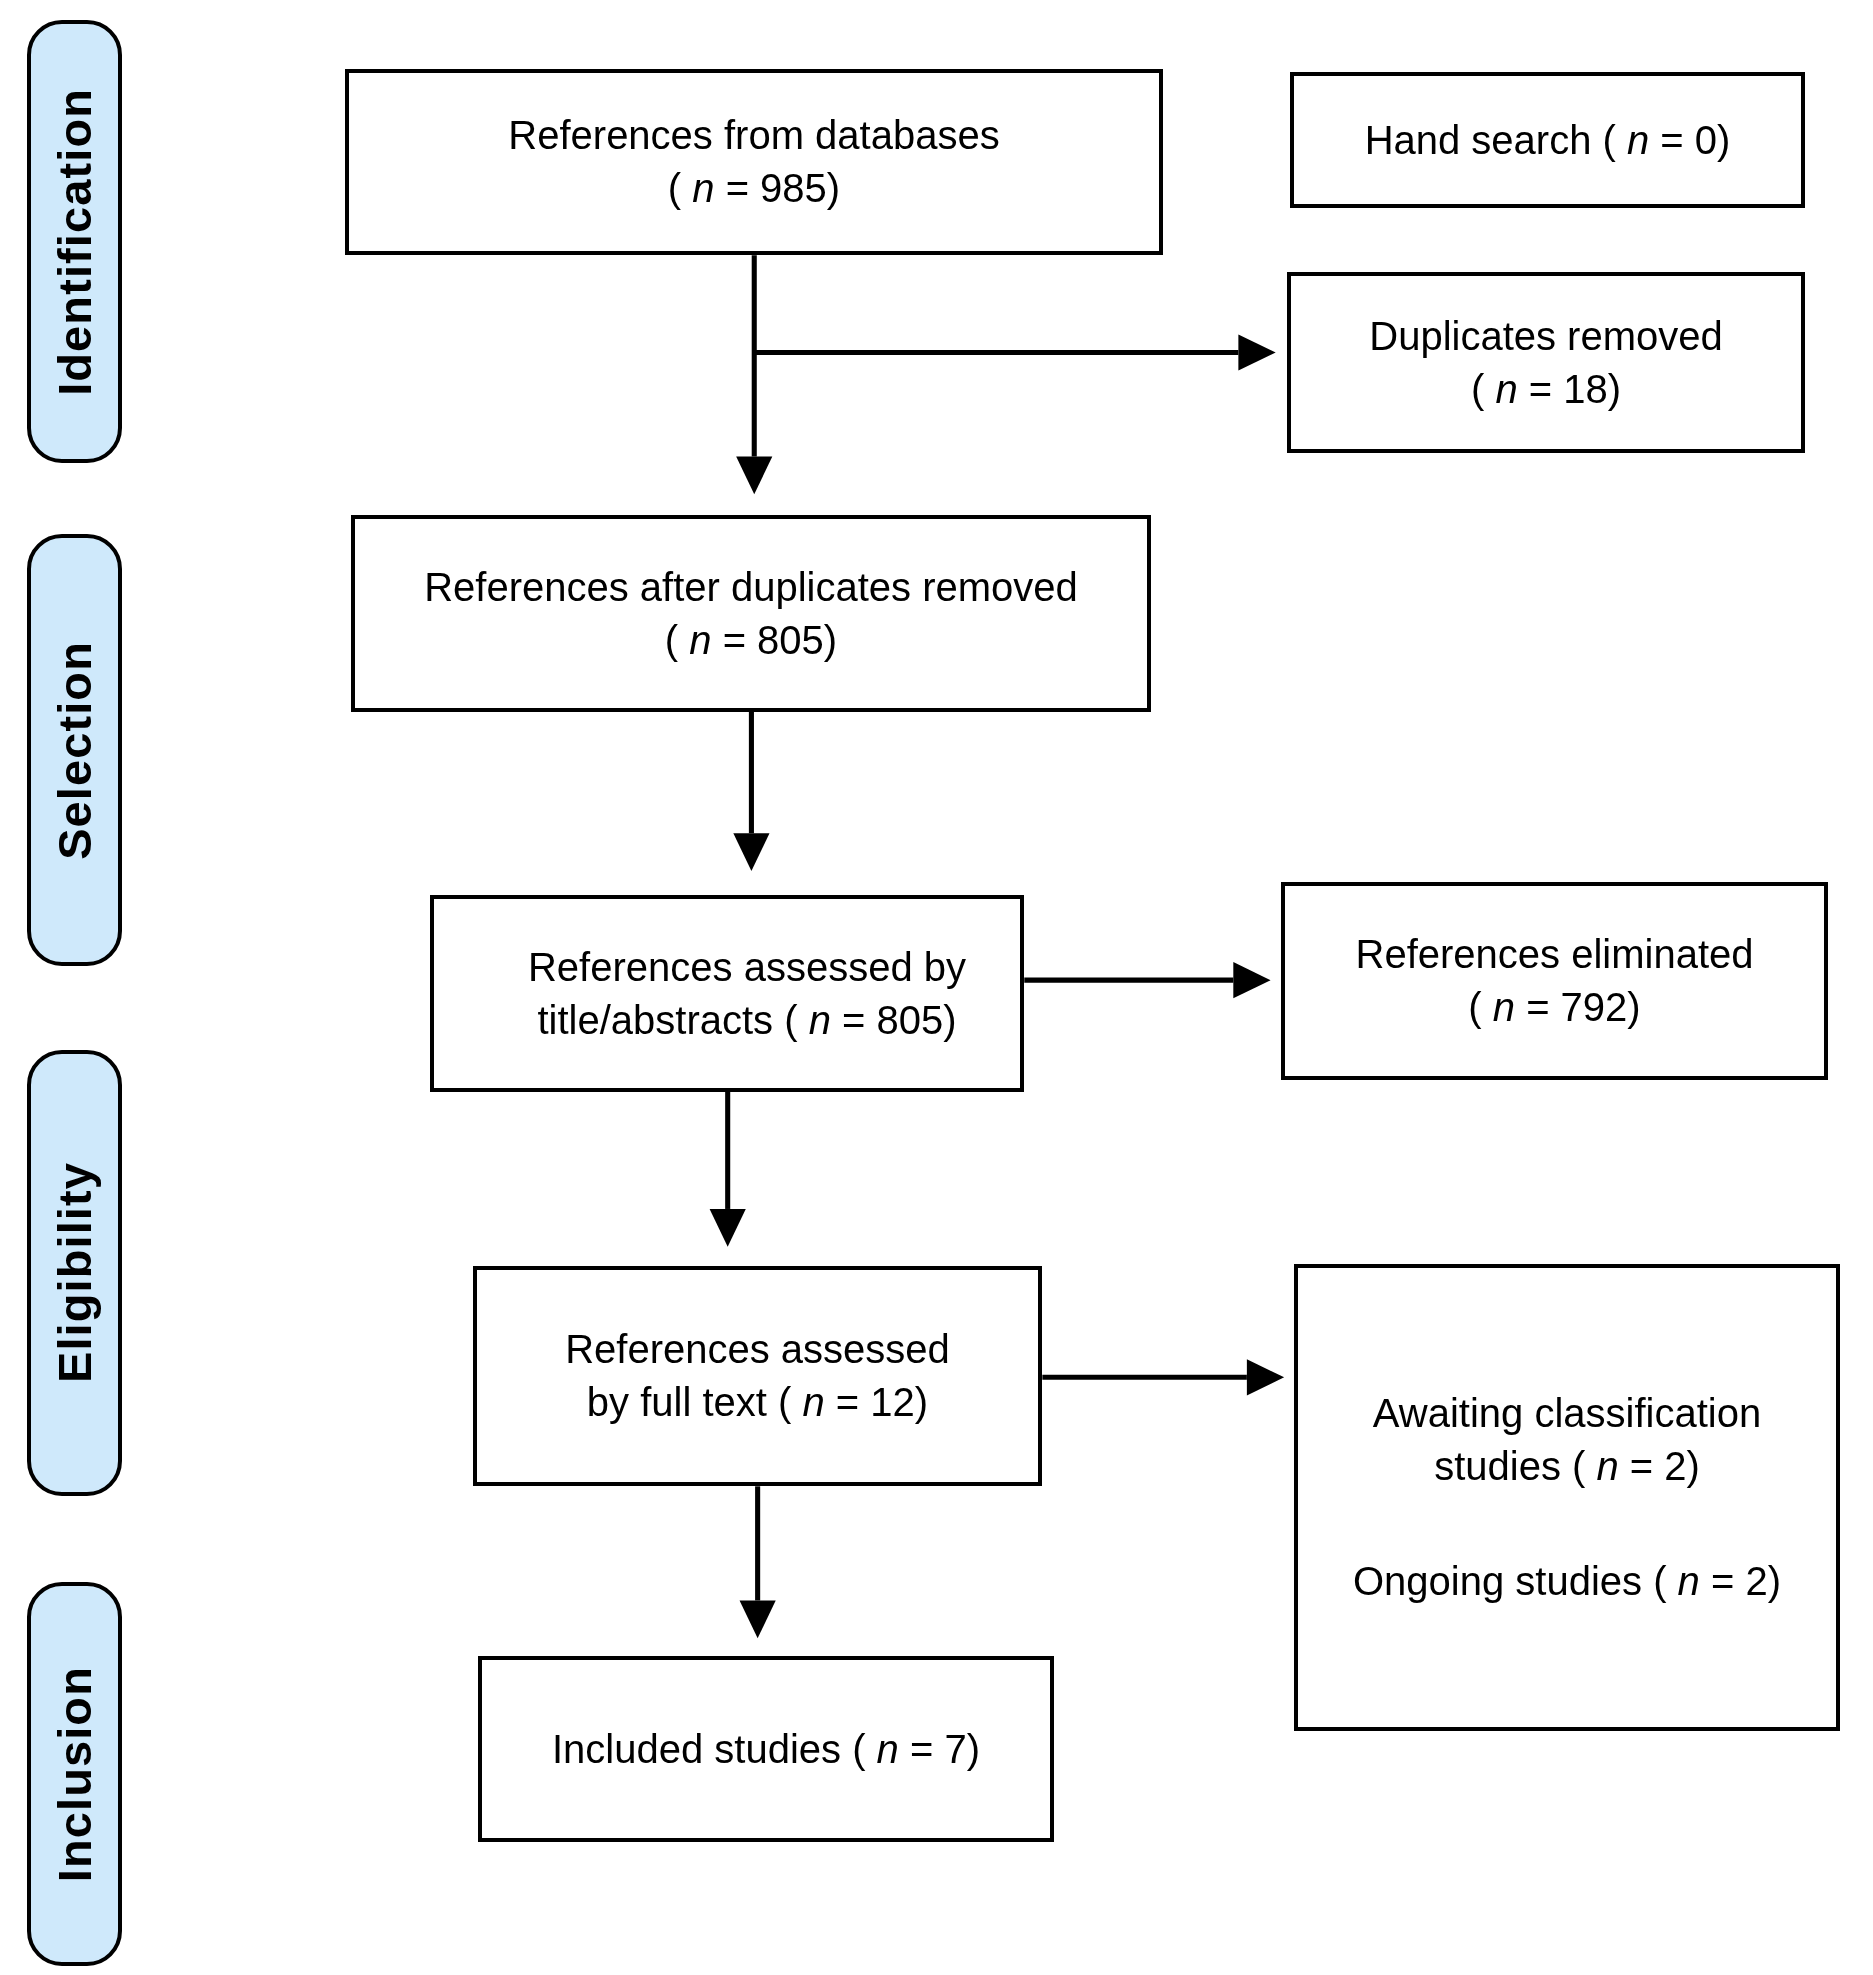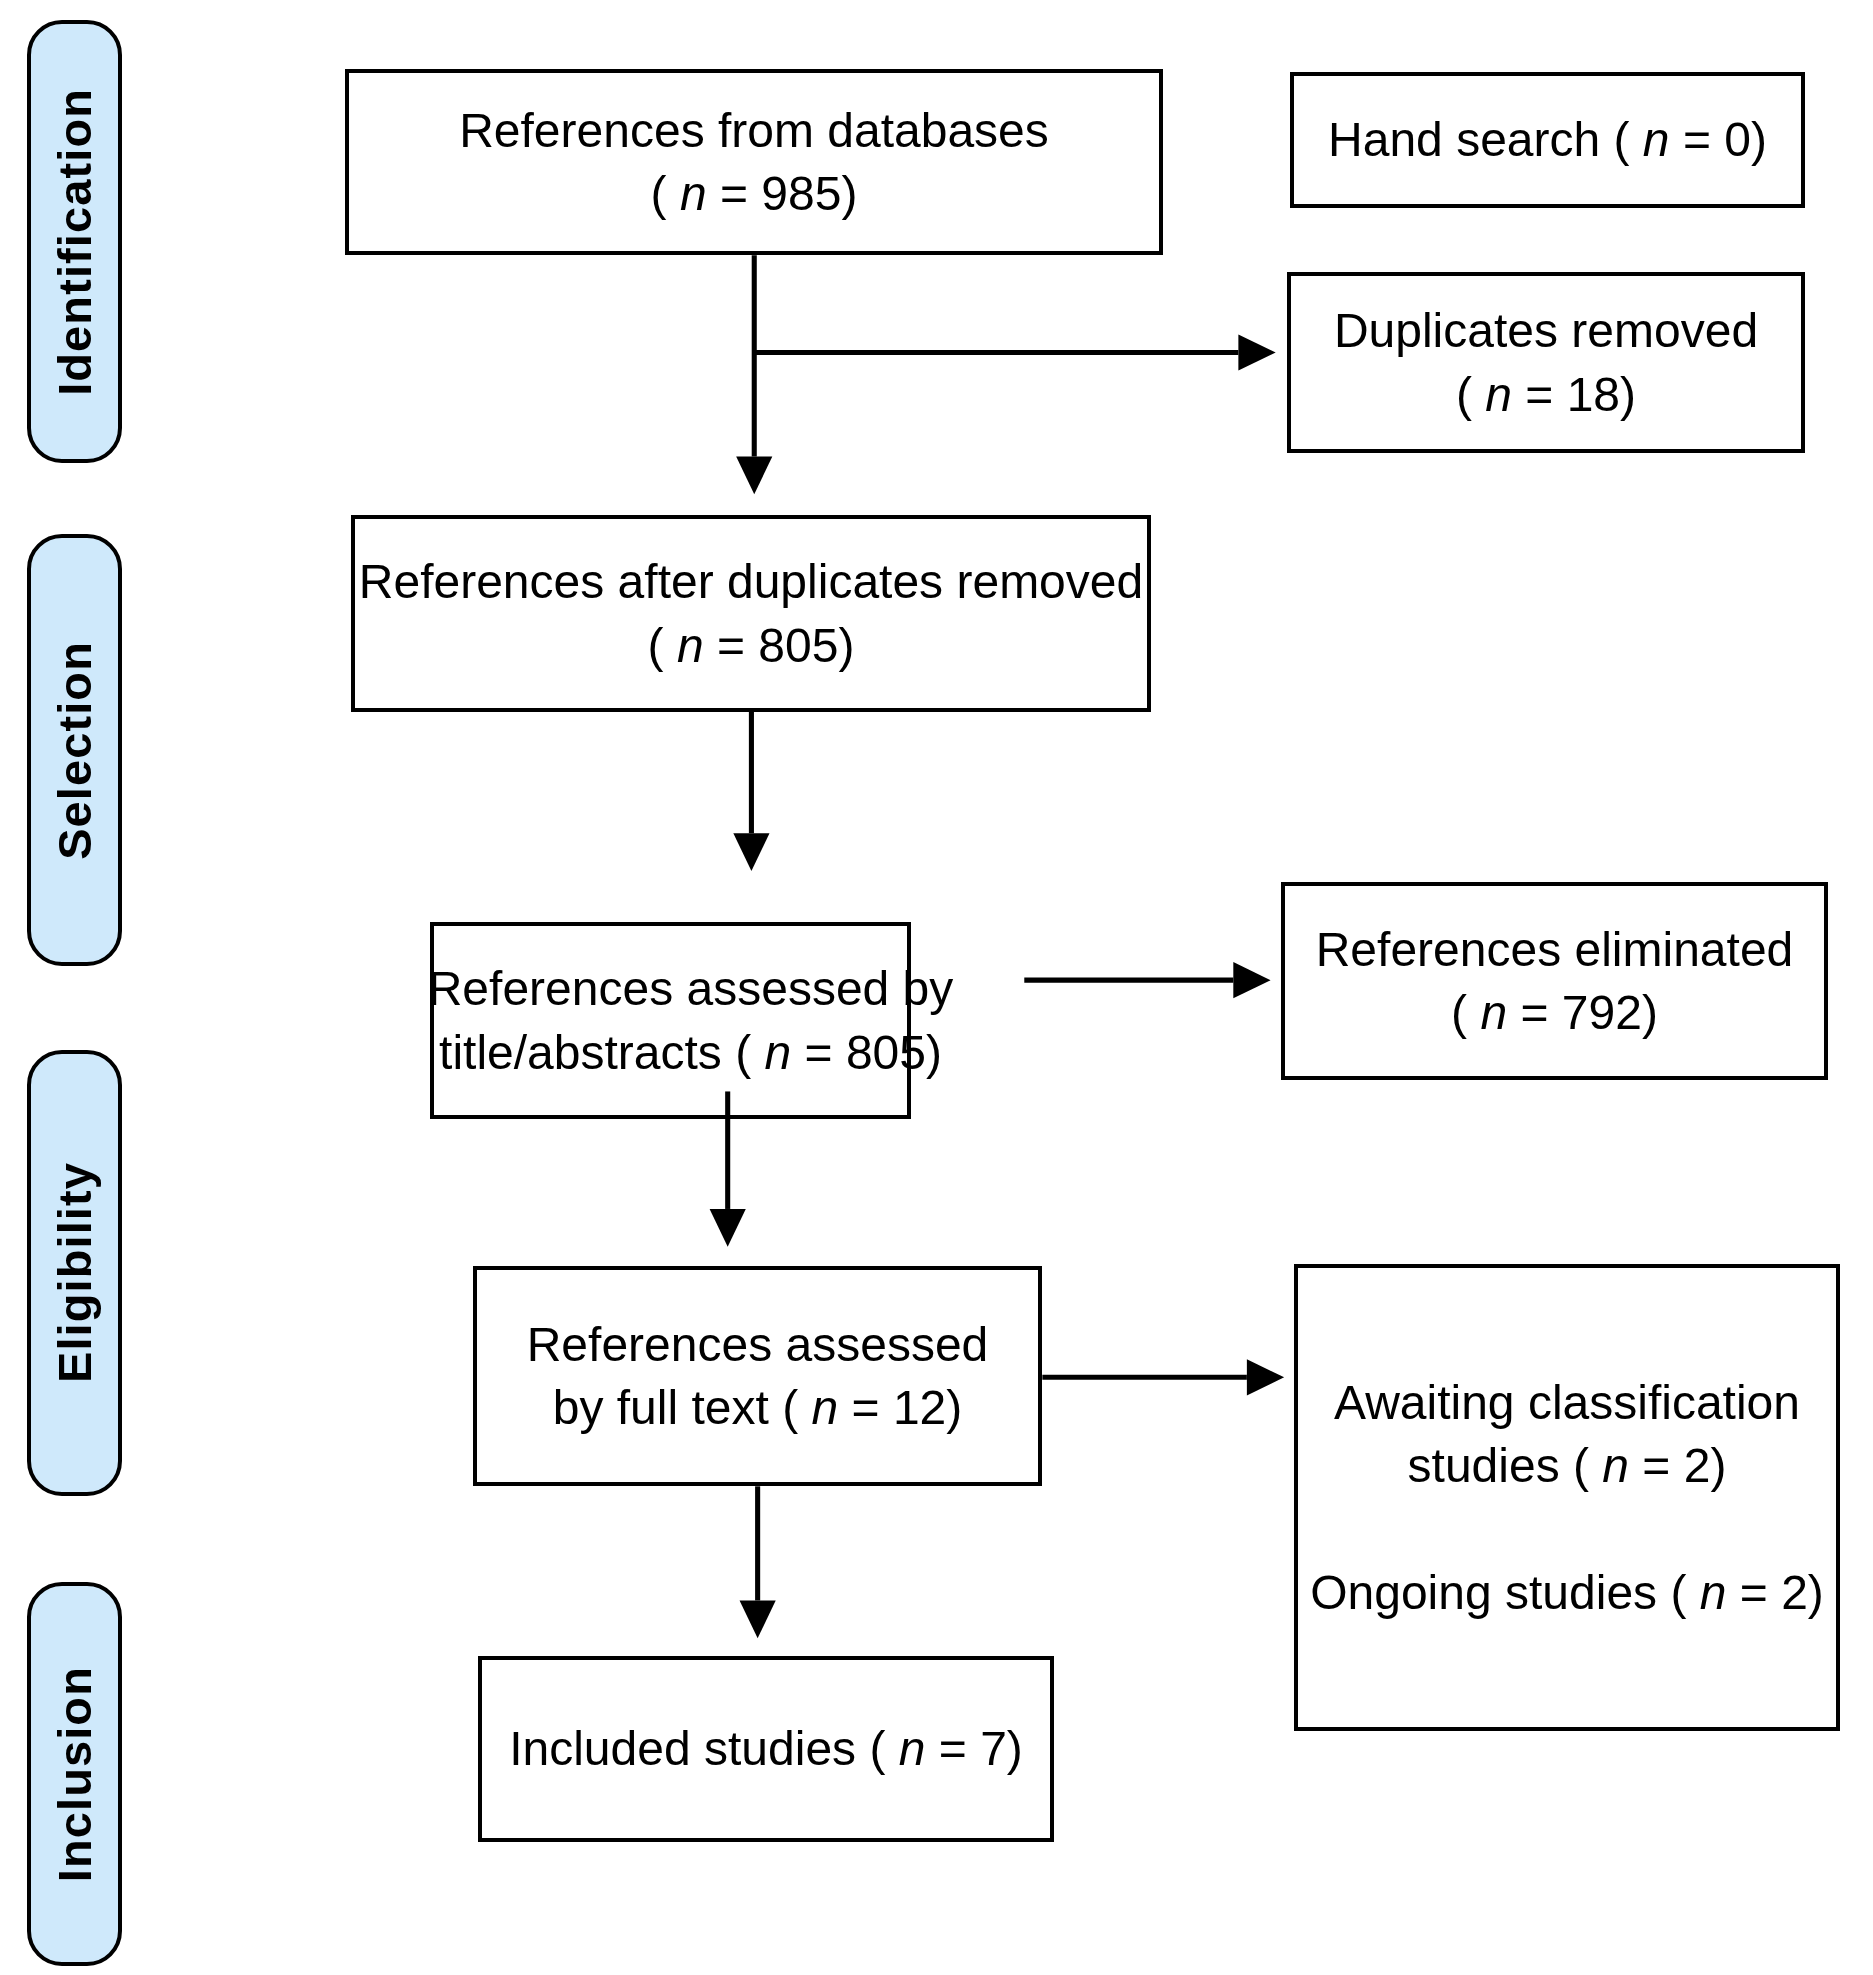--- a/index.html
+++ b/index.html
@@ -36,21 +36,21 @@
   
   .fbox {
     position: absolute;
     background: #ffffff;
     border: 4px solid #000;
     box-sizing: border-box;
     display: flex;
     flex-direction: column;
     align-items: center;
     justify-content: center;
-    font-size: 48px;
+    font-size: 40px;
     line-height: 1.32;
     text-align: center;
   }
   .fbox .bline { white-space: nowrap; }
   .it { font-style: italic; }
   .excl-box { row-gap: 63px; }
   svg.arrows { position: absolute; left: 0; top: 0; width: 1874px; height: 1975px; }
   svg.arrows line { stroke: #000; stroke-width: 9; }
   svg.arrows polygon { fill: #000; }
 </style>
@@ -98,21 +98,21 @@
 
   <div class="fbox" style="left:351px;top:515px;width:800px;height:197px;justify-content:center;">
     <div class="bline">
       <span>References after duplicates removed</span>
     </div>
     <div class="bline">
       <span>( </span><span class="it">n</span><span> = 805)</span>
     </div>
   </div>
 
-  <div class="fbox" style="left:430px;top:922px;width:481px;height:197px;padding-left:40px;">
+  <div class="fbox" style="left:430px;top:895px;width:594px;height:197px;padding-left:40px;">
     <div class="bline">
       <span>References assessed by</span>
     </div>
     <div class="bline">
       <span>title/abstracts ( </span><span class="it">n</span><span> = 805)</span>
     </div>
   </div>
 
   <div class="fbox" style="left:1281px;top:882px;width:547px;height:198px;">
     <div class="bline">

